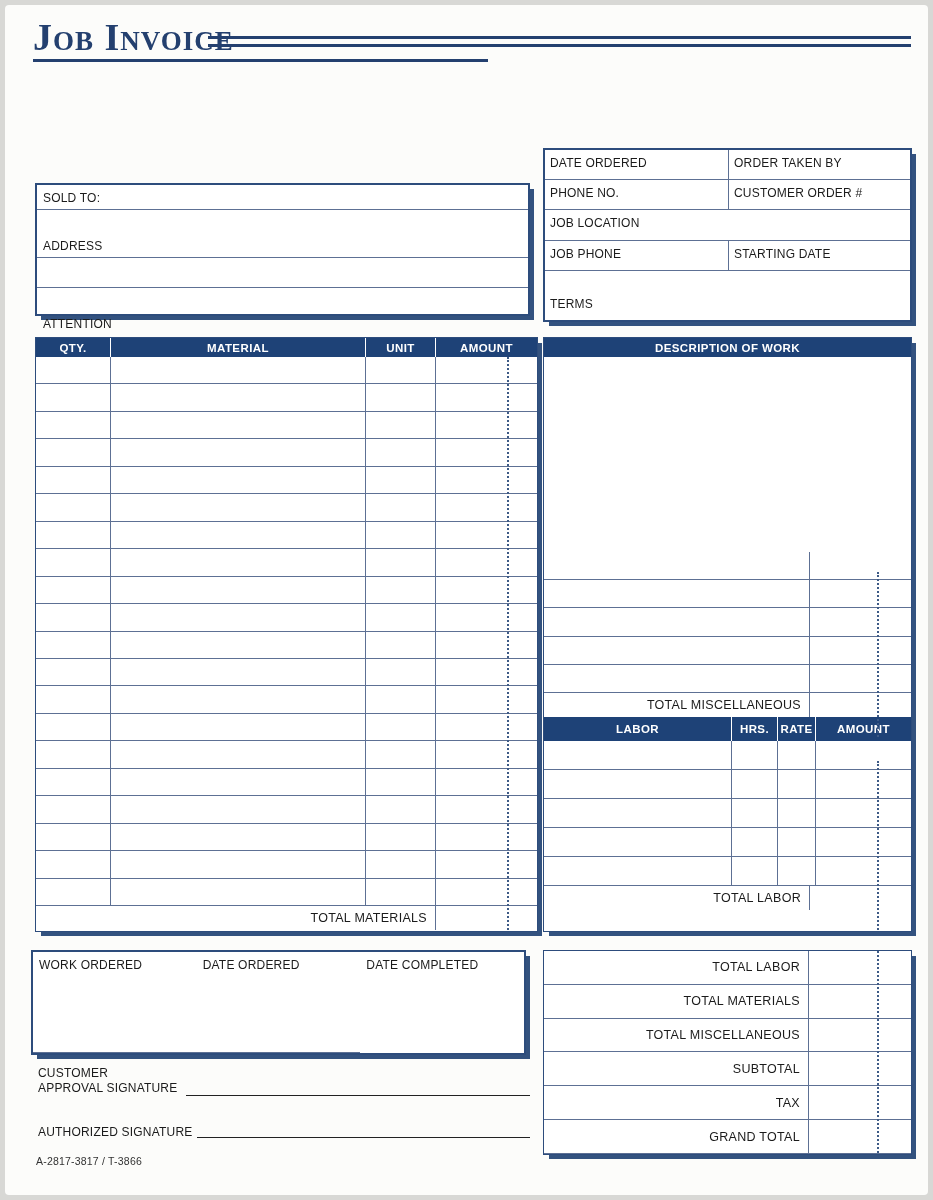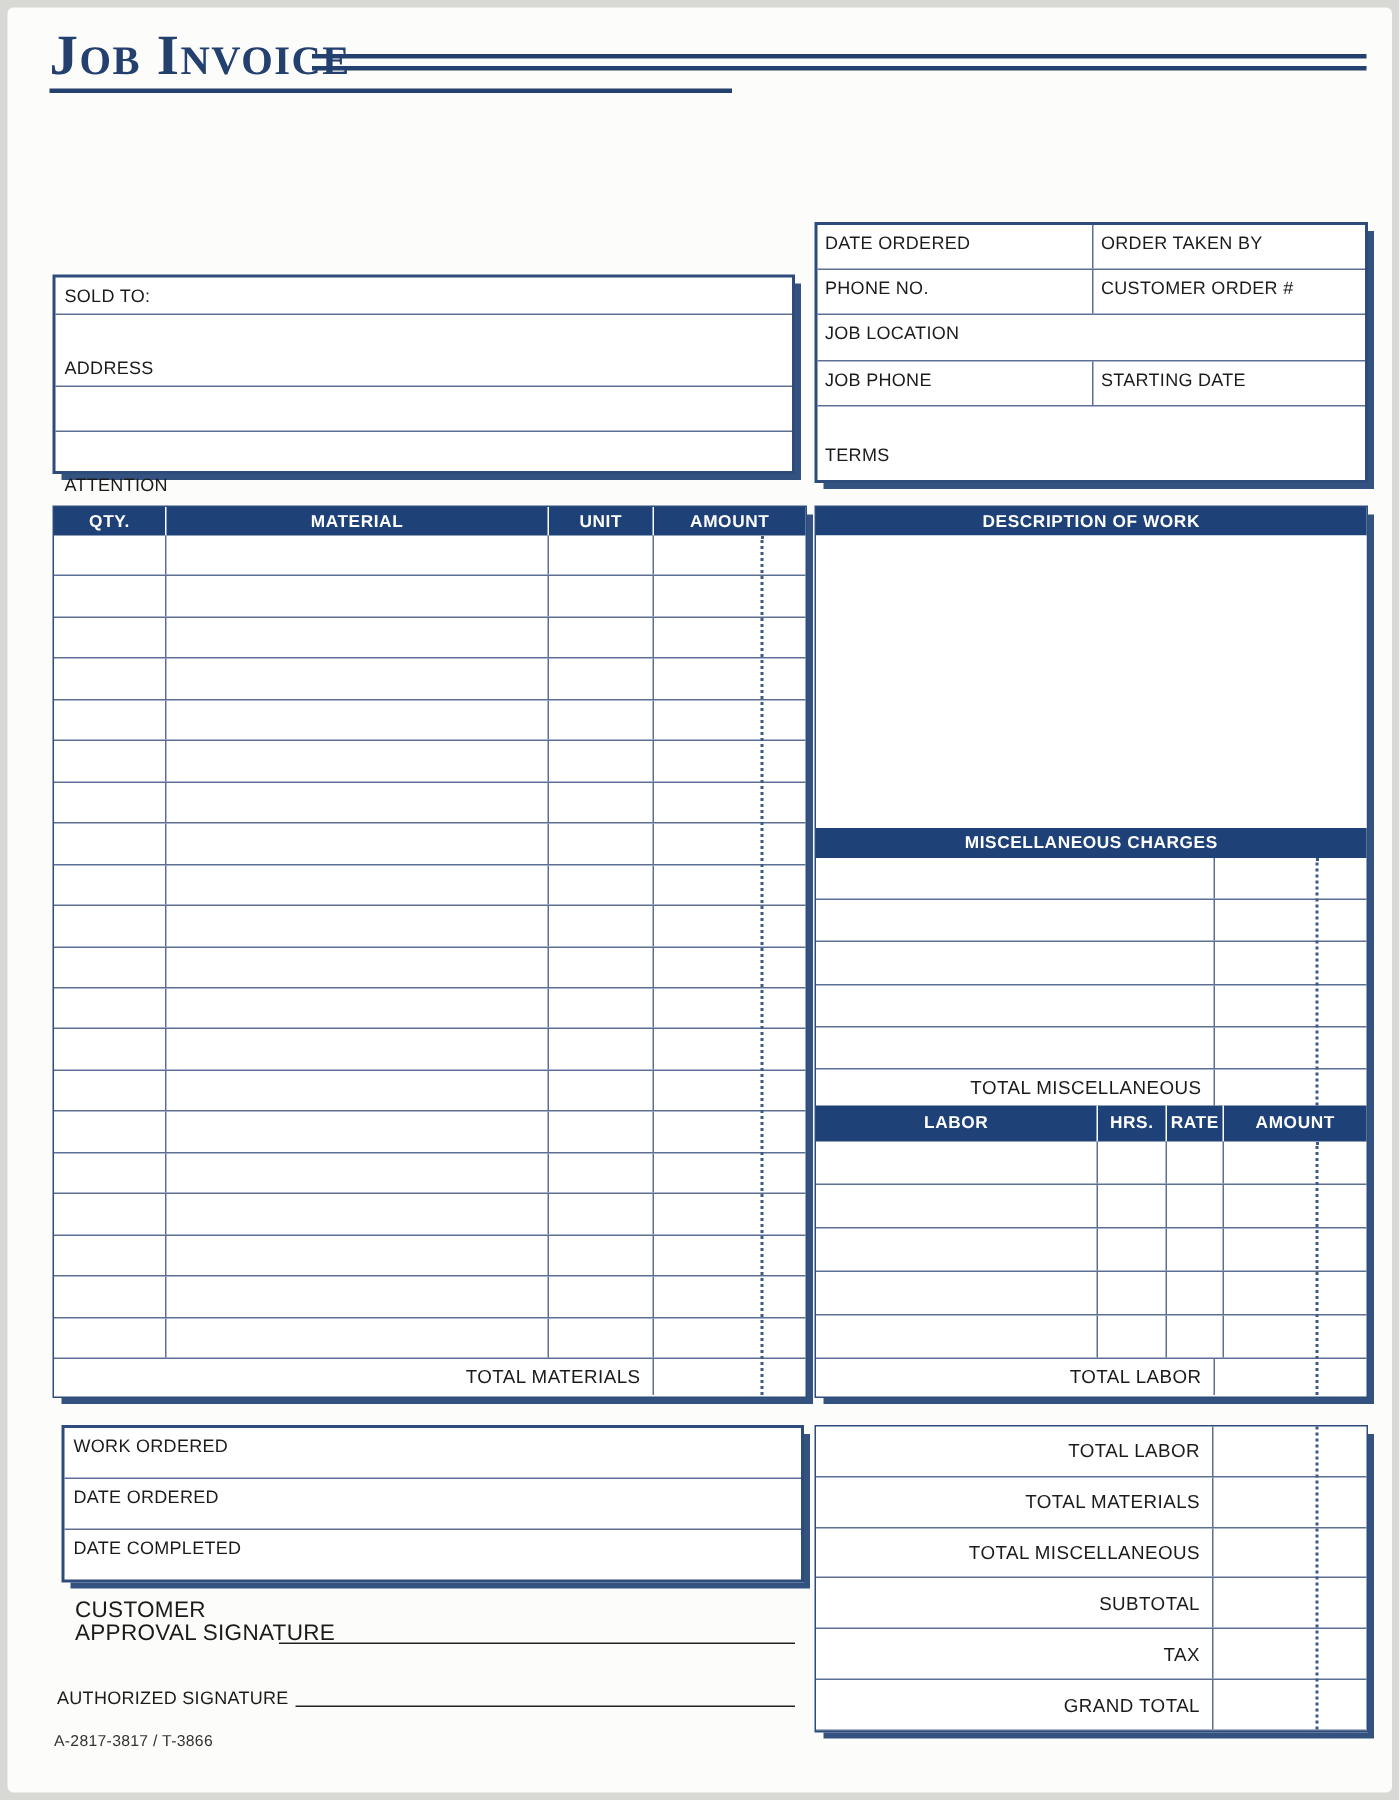--- a/index.html
+++ b/index.html
@@ -63,26 +63,26 @@
   #misc-total-row, #labor-total-row { flex:0 0 24px; display:grid; grid-template-columns:266px 1fr; }
   #labor-head { flex:0 0 24px; grid-template-columns:188px 46px 38px 1fr; }
   #labor-body { flex:0 0 145px; display:flex; flex-direction:column; }
   .laborrow { flex:1; display:grid; grid-template-columns:188px 46px 38px 1fr; border-bottom:1px solid #5d7094; }
   .laborrow > div { border-right:1px solid #5d7094; }
   .laborrow > div:last-child { border-right:none; }
   #misc-dotted { left:333px; top:234px; height:165px; }
   #labor-dotted { left:333px; top:423px; height:169px; }
 
   
-  #completion-box { left:41px; top:950px; width:495px; height:105px; display:flex; flex-direction:column; }
+  #completion-box { left:31px; top:950px; width:495px; height:105px; display:flex; flex-direction:row; }
   #completion-box .row { flex:1; border-bottom:1px solid #5d7094; padding:3px 6px; }
   #completion-box .row:last-child { border-bottom:none; }
 
   
-  #customer-approval { position:absolute; left:50px; top:1066px; font-size:15px; line-height:15px; letter-spacing:0.2px; }
+  #customer-approval { position:absolute; left:38px; top:1066px; font-size:12px; line-height:15px; letter-spacing:0.2px; }
   #customer-approval-line { position:absolute; left:186px; top:1080px; width:344px; height:16px; border-bottom:1.6px solid #222; }
   #authorized-label { position:absolute; left:38px; top:1125px; font-size:12px; letter-spacing:0.2px; }
   #authorized-line { position:absolute; left:197px; top:1122px; width:333px; height:16px; border-bottom:1.6px solid #222; }
   #form-number { position:absolute; left:36px; top:1155px; font-size:10.5px; color:#333; letter-spacing:0.2px; }
 
   
   #totals-box { left:543px; top:950px; width:369px; height:205px; border-width:1.5px; display:flex; flex-direction:column; }
   #totals-box .trow { flex:1; display:grid; grid-template-columns:265px 1fr; border-bottom:1px solid #5d7094; }
   #totals-box .trow:last-child { border-bottom:none; }
   #totals-dotted { left:333px; top:0px; height:202px; }
@@ -301,23 +301,20 @@
     </div>
     <div class="dotted" id="materials-dotted"></div>
   </div>
 
   <div class="box" id="work-box">
     <div class="navyhead" id="desc-head">
       <div>DESCRIPTION OF WORK</div>
     </div>
     <div id="desc-area"></div>
 
-    <div class="navyhead" id="misc-head">
-      <div>MISCELLANEOUS CHARGES</div>
-    </div>
     <div id="misc-body">
   <div class="miscrow">
     <div></div>
     <div></div>
   </div>
 
   <div class="miscrow">
     <div></div>
     <div></div>
   </div>

